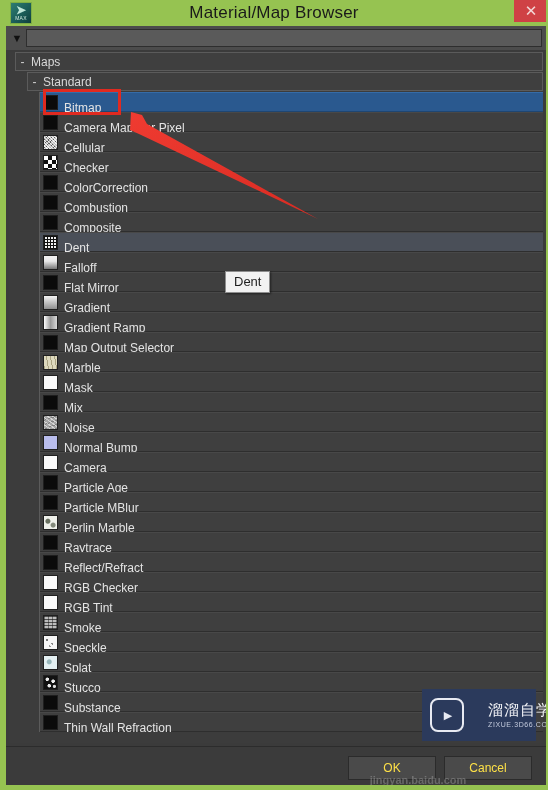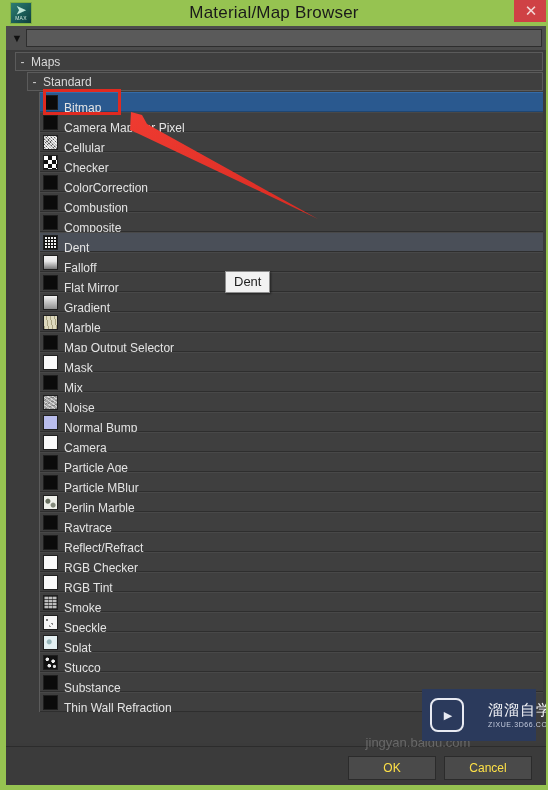--- a/index.html
+++ b/index.html
@@ -307,27 +307,28 @@
     align-items: center;
     justify-content: center;
     cursor: pointer;
   }
   .btn-ok { left: 342px; }
   .btn-cancel { left: 438px; }
 
   .baidu-wm {
     position: absolute;
     left: 412px;
-    top: 735px;
+    top: 774px;
     transform: translateX(-50%);
     color: rgba(210,210,210,.30);
-    font-size: 13px;
+    font-size: 11px;
     font-family: "Liberation Sans", sans-serif;
     white-space: nowrap;
     pointer-events: none;
+    font-weight: bold;
   }
 
   
   .wm-logo {
     position: absolute;
     right: 10px;
     bottom: 44px;
     width: 114px;
     height: 52px;
     background: #2b3a5c;
@@ -435,26 +436,30 @@
         </div>
         <div class="item-row">
           <div class="swatch sw-black"></div>
           <div class="item-label">Flat Mirror</div>
         </div>
         <div class="item-row">
           <div class="swatch sw-grad-wk"></div>
           <div class="item-label">Gradient</div>
         </div>
         <div class="item-row">
+          <div class="swatch sw-grad-ramp"></div>
+          <div class="item-label">Gradient Ramp</div>
+        </div>
+        <div class="item-row">
+          <div class="swatch sw-black"></div>
+          <div class="item-label">Map Output Selector</div>
+        </div>
+        <div class="item-row">
           <div class="swatch sw-marble"></div>
           <div class="item-label">Marble</div>
-        </div>
-        <div class="item-row">
-          <div class="swatch sw-black"></div>
-          <div class="item-label">Map Output Selector</div>
         </div>
         <div class="item-row">
           <div class="swatch sw-white"></div>
           <div class="item-label">Mask</div>
         </div>
         <div class="item-row">
           <div class="swatch sw-black"></div>
           <div class="item-label">Mix</div>
         </div>
         <div class="item-row">

